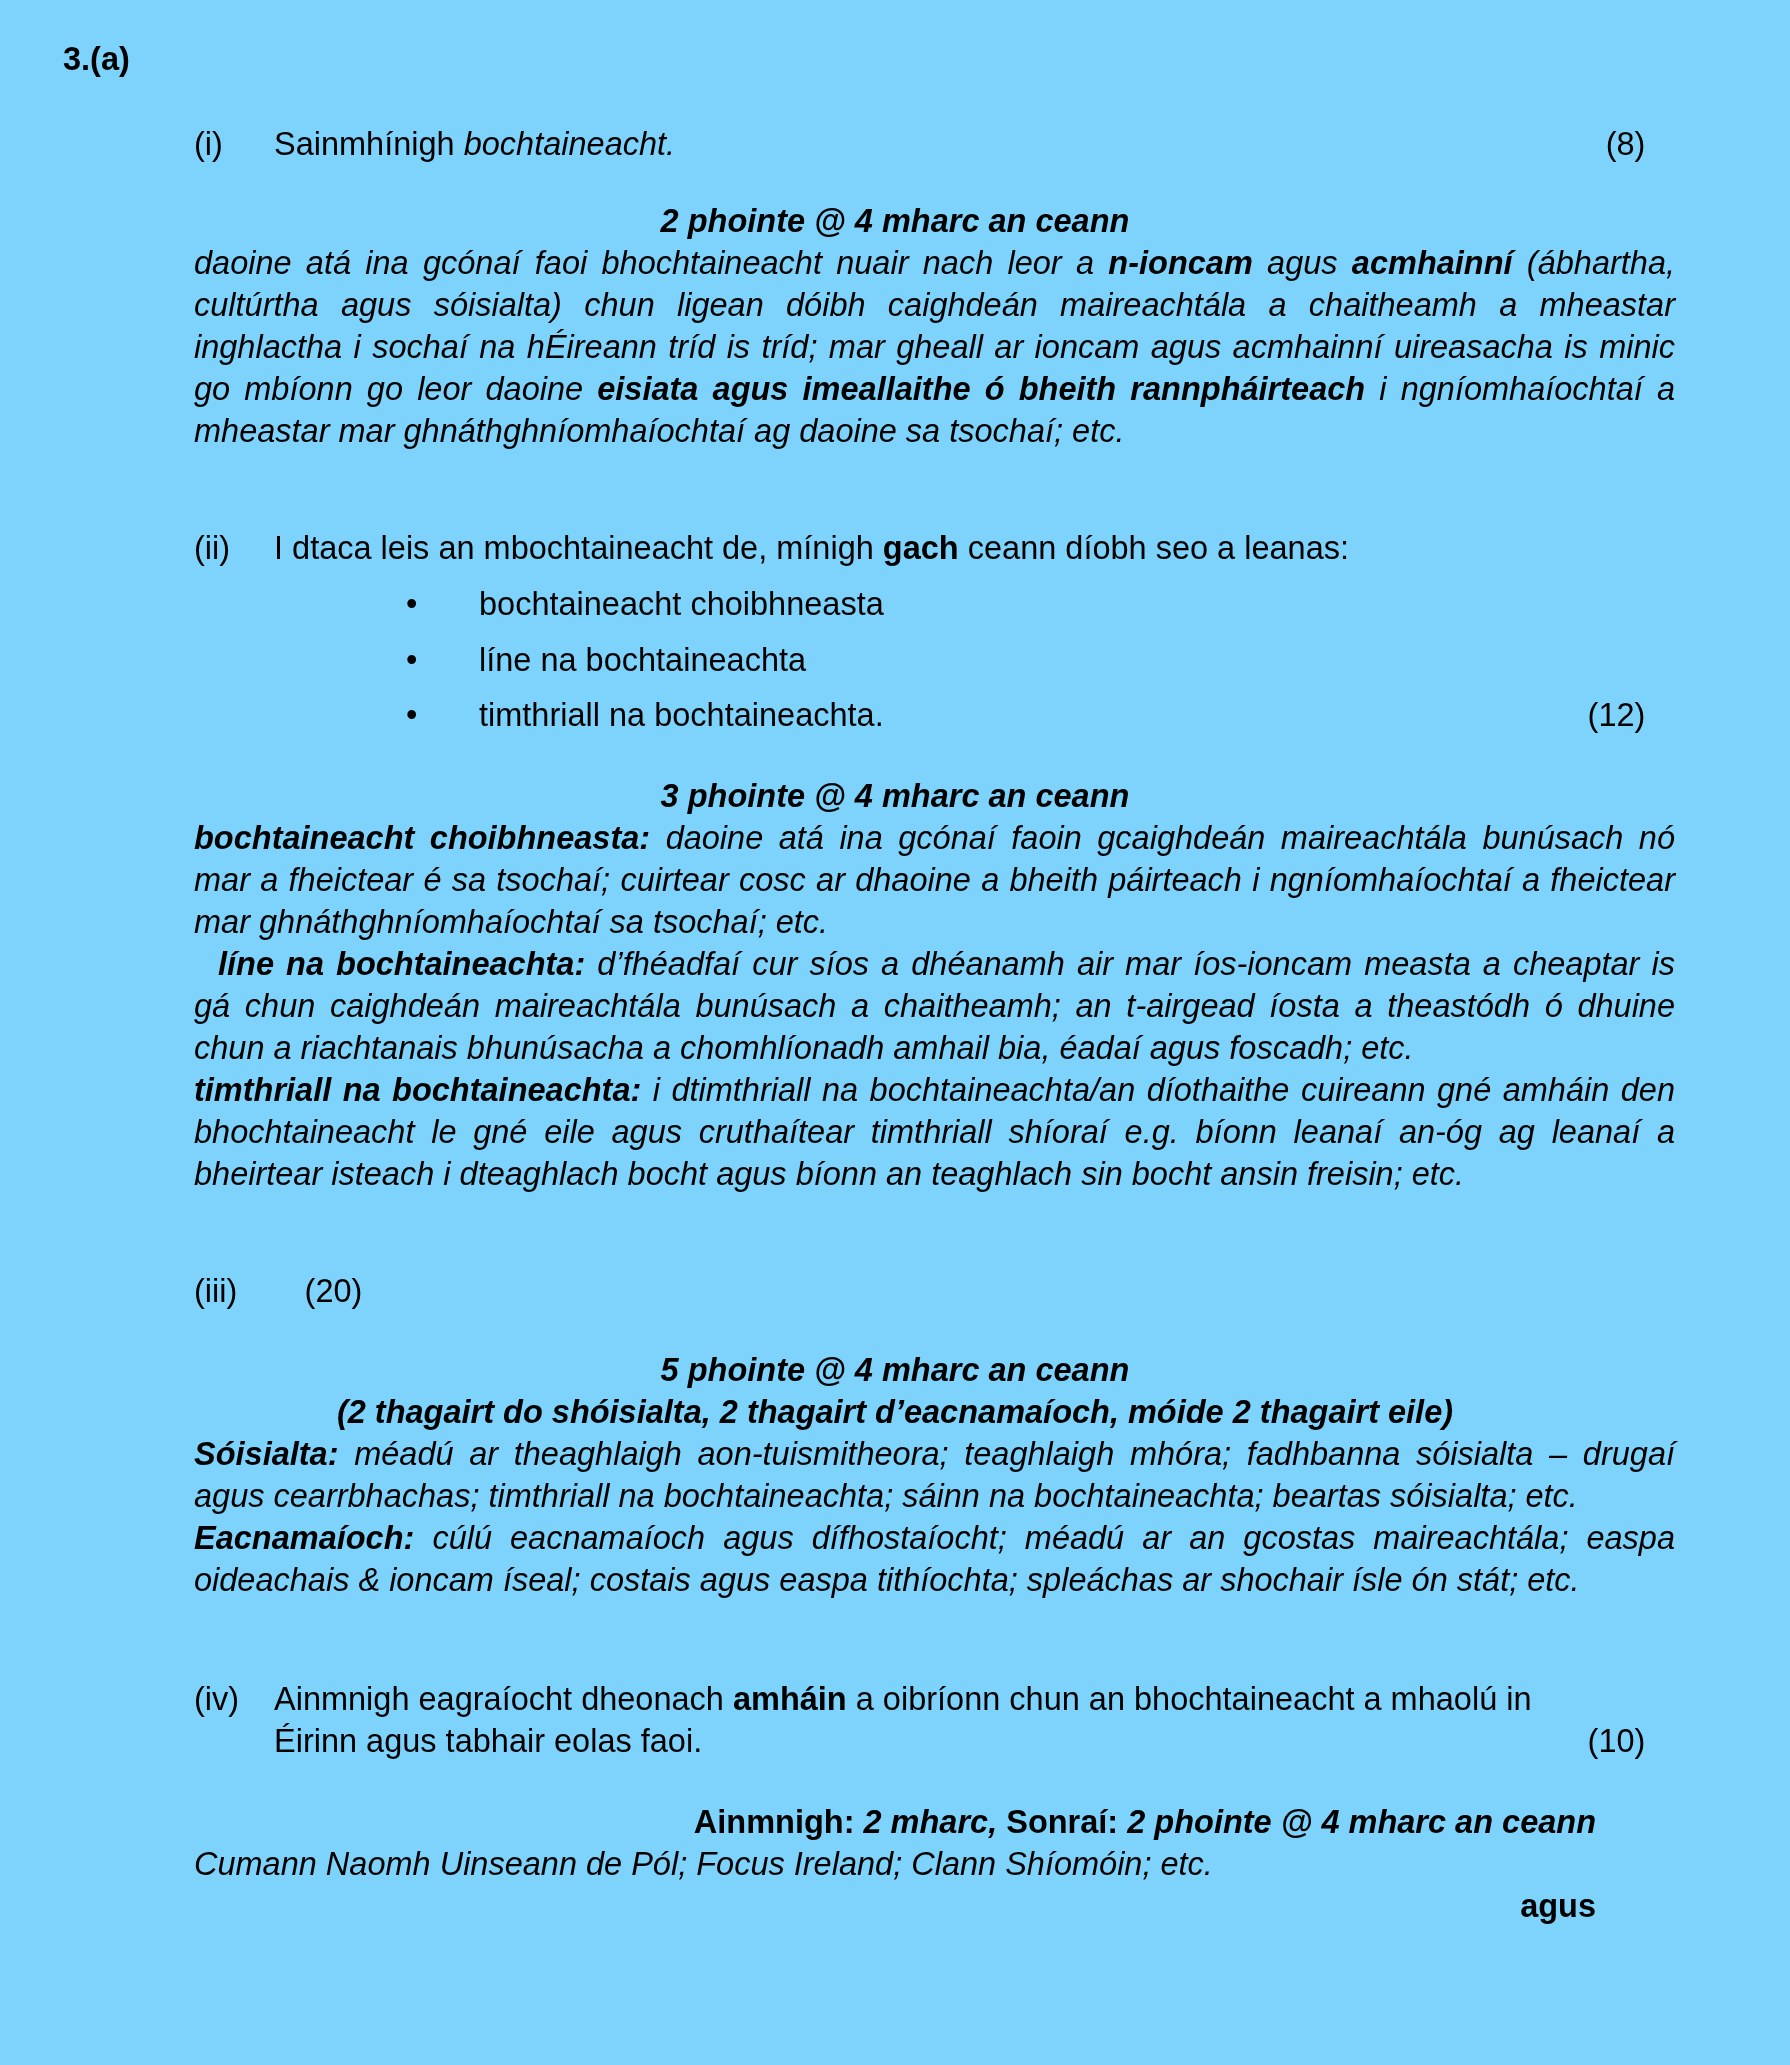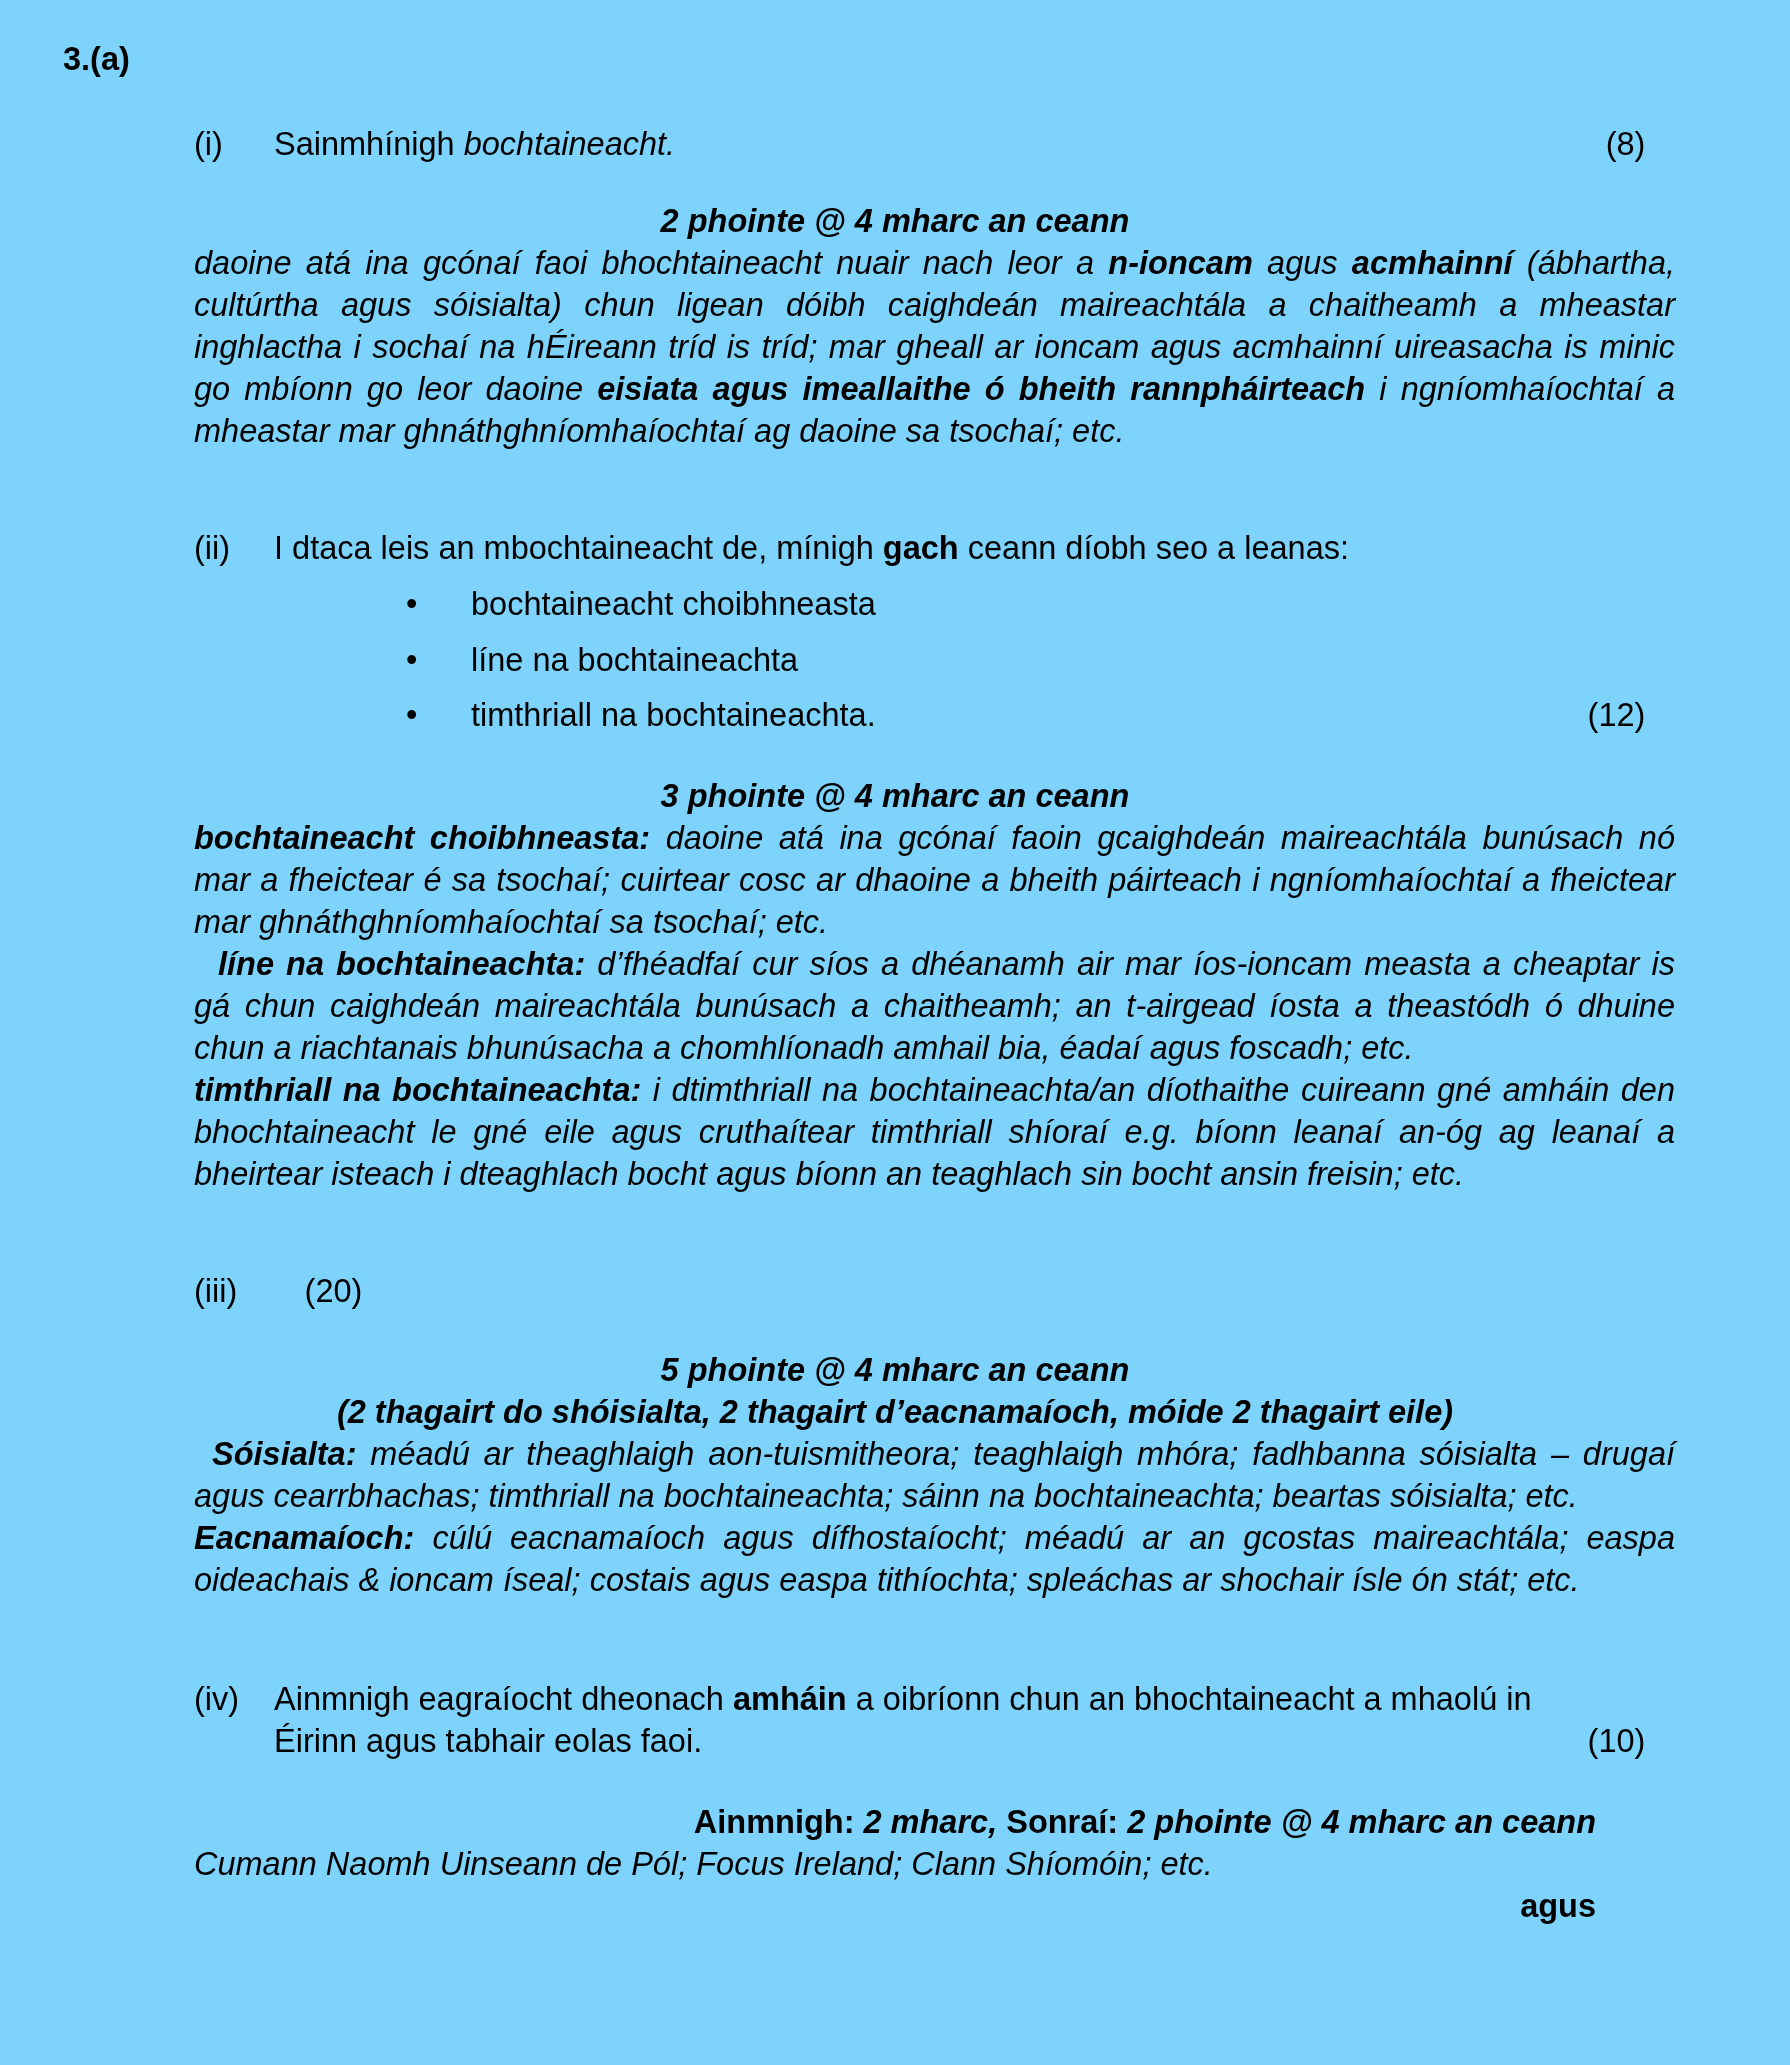--- a/index.html
+++ b/index.html
@@ -23,21 +23,21 @@
   .attribution { font-weight: 400; font-style: italic; margin-left: 325px; }
   
   .q-row  { display: flex; width: 1481px; margin-left: 131px; }
   .q-num  { width: 80px; flex: none; }
   .q-body { flex: 1; }
   .q-marks{ width: 118px; flex: none; text-align: right; padding-right: 29.6px; box-sizing: border-box; }
   .q-marks.bottom { align-self: flex-end; }
   
   .bullet-row  { display: flex; width: 1481px; margin-left: 131px; margin-top: 13.8px; }
   .bullet-dot  { width: 65px; flex: none; margin-left: 212px; }
-  .bullet-text { flex: 1; }
+  .bullet-text { flex: 1; margin-left: 8px; }
   
   .scheme { width: 1481px; margin-left: 131px; }
   .scheme-heading { text-align: center; font-weight: 700; font-style: italic; padding-right: 79px; }
   .scheme-p { font-style: italic; text-align: justify; text-align-last: left; margin: 0; }
   .center-bold { width: 1481px; margin-left: 131px; text-align: right; font-weight: 700; padding-right: 79px; box-sizing: border-box; }
   .plain-italic { width: 1481px; margin-left: 131px; font-style: italic; }
   
   .mt-i    { margin-top: 39px; }
   .mt-h1   { margin-top: 35px; }
   .mt-ii   { margin-top: 75px; }
@@ -96,21 +96,21 @@
   </div>
 
   <div class="q-row mt-iii">
     <div class="q-num">(iii)</div>
     <div class="q-marks bottom">(20)</div>
   </div>
 
   <div class="scheme mt-h3">
     <div class="scheme-heading">5 phointe @ 4 mharc an ceann</div>
     <div class="scheme-heading">(2 thagairt do shóisialta, 2 thagairt d’eacnamaíoch, móide 2 thagairt eile)</div>
-    <p class="scheme-p"><span style="font-weight: 700; margin-left: 18px;">Sóisialta: </span><span>méadú ar theaghlaigh aon-tuismitheora; teaghlaigh mhóra; fadhbanna sóisialta – drugaí agus cearrbhachas; timthriall na bochtaineachta; sáinn na bochtaineachta; beartas sóisialta; etc.</span></p>
+    <p class="scheme-p"><span style="font-weight: 700;">Sóisialta: </span><span>méadú ar theaghlaigh aon-tuismitheora; teaghlaigh mhóra; fadhbanna sóisialta – drugaí agus cearrbhachas; timthriall na bochtaineachta; sáinn na bochtaineachta; beartas sóisialta; etc.</span></p>
     <p class="scheme-p"><span style="font-weight: 700;">Eacnamaíoch: </span><span>cúlú eacnamaíoch agus dífhostaíocht; méadú ar an gcostas maireachtála; easpa oideachais &amp; ioncam íseal; costais agus easpa tithíochta; spleáchas ar shochair ísle ón stát; etc.</span></p>
   </div>
 
   <div class="q-row mt-iv">
     <div class="q-num">(iv)</div>
     <div class="q-body"><span>Ainmnigh eagraíocht dheonach </span><span style="font-weight: 700;">amháin</span><span> a oibríonn chun an bhochtaineacht a mhaolú in Éirinn agus tabhair eolas faoi.</span></div>
     <div class="q-marks bottom">(10)</div>
   </div>
 
   <div class="center-bold mt-h4"><span style="font-weight: 700;">Ainmnigh: </span><span style="font-weight: 700; font-style: italic;">2 mharc,</span><span style="font-weight: 700;"> Sonraí: </span><span style="font-weight: 700; font-style: italic;">2 phointe @ 4 mharc an ceann</span></div>

